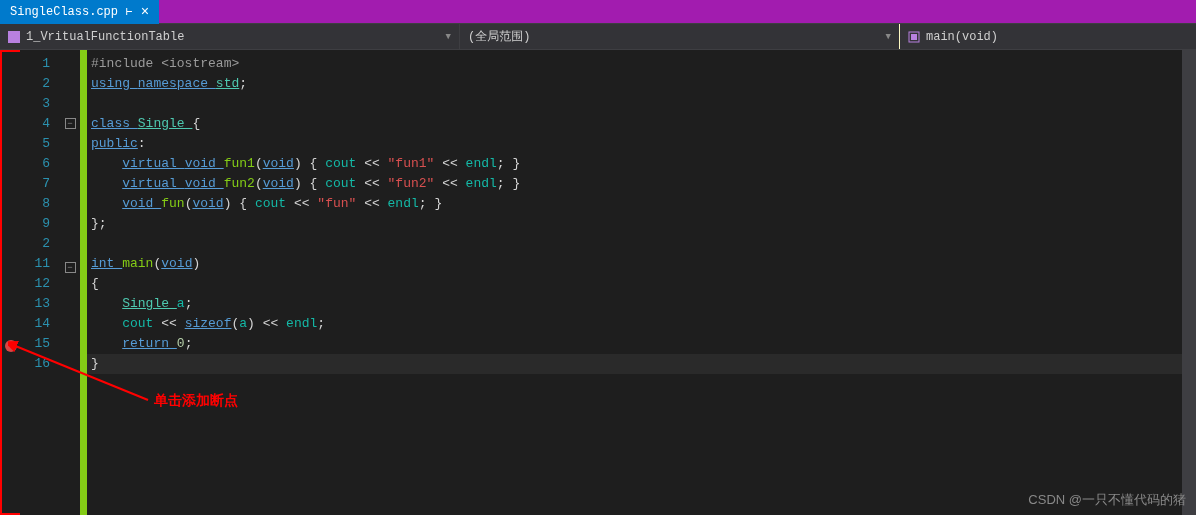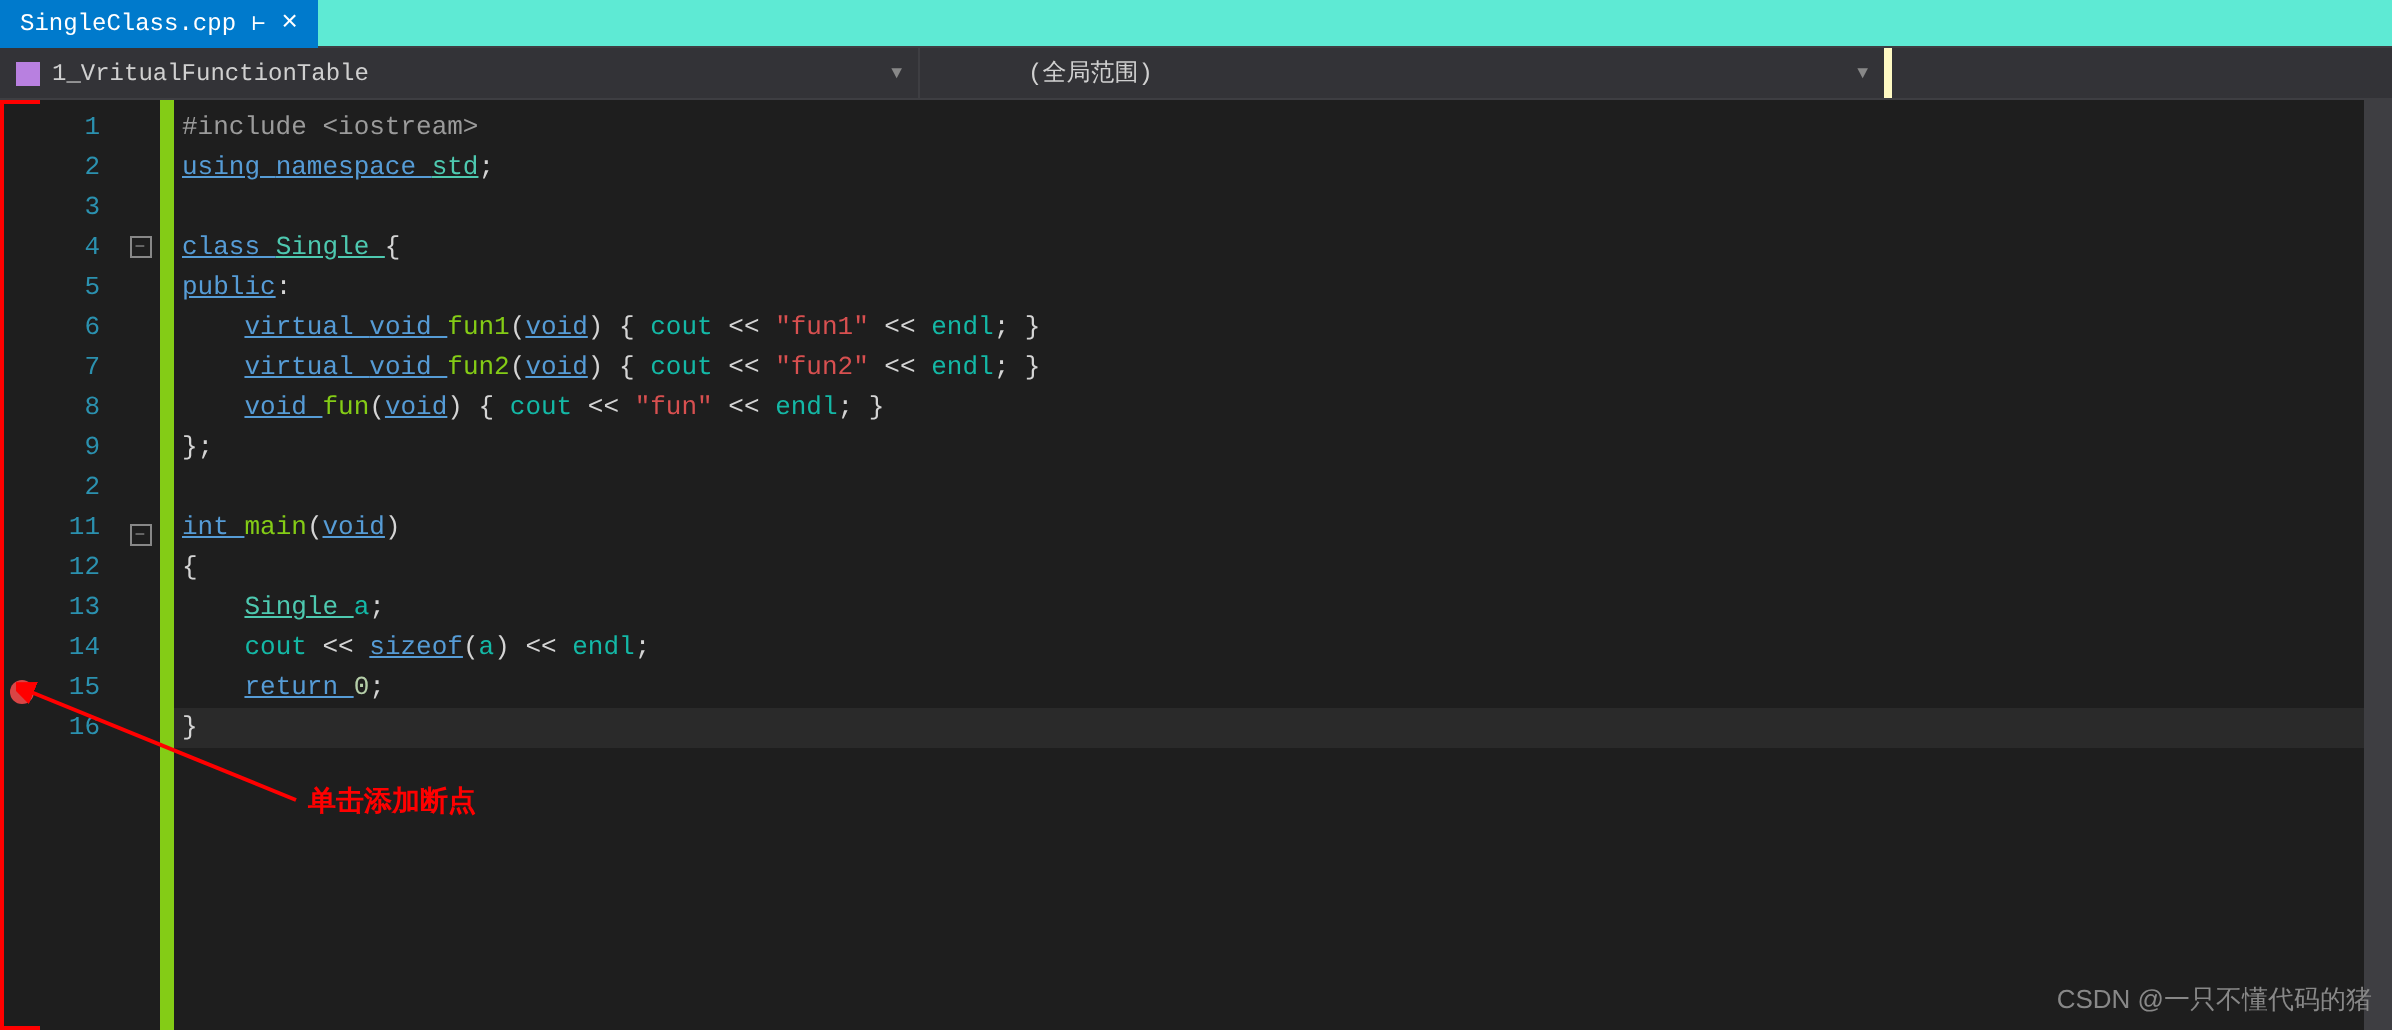--- a/index.html
+++ b/index.html
@@ -7,21 +7,21 @@
       font-family: Consolas, 'Courier New', monospace;
       background: #1e1e1e;
       color: #d4d4d4;
       font-size: 13px;
       width: 1196px;
       height: 515px;
       overflow: hidden;
       position: relative;
     }
     .tab-bar {
-      background: #5eead4;
+      background: #a21caf;
       height: 24px;
       display: flex;
       align-items: center;
       border-bottom: 1px solid #3e3e42;
     }
     .tab {
       background: #007acc;
       color: #fff;
       padding: 3px 10px;
       display: flex;
@@ -31,33 +31,32 @@
       font-size: 12px;
     }
     .tab-pin { color: #fff; font-size: 11px; }
     .tab-close { color: #fff; cursor: pointer; font-size: 14px; }
     .nav-bar {
       background: #333337;
       height: 26px;
       display: flex;
       align-items: center;
       border-bottom: 1px solid #3e3e42;
-      gap: 46px;
     }
     .nav-item {
       display: flex;
       align-items: center;
       padding: 0 8px;
       height: 100%;
       color: #d0d0d0;
       font-size: 12px;
       gap: 6px;
     }
     .nav-left { width: 460px; border-right: 1px solid #3e3e42; }
-    .nav-mid { width: 440px; border-right: 4px solid #fef9c3; }
+    .nav-mid { width: 440px; border-right: 1px solid #fef9c3; }
     .nav-right { flex: 1; }
     .nav-icon-purple {
       width: 12px; height: 12px;
       background: #b880e0; display: inline-block;
     }
     .nav-icon-cube {
       width: 12px; height: 12px;
       display: inline-block;
       color: #b880e0;
     }
@@ -162,20 +161,29 @@
 
 <div class="nav-bar">
   <div class="nav-item nav-left">
     <span class="nav-icon-purple"></span>
     <span>1_VritualFunctionTable</span>
     <span class="dropdown-arrow">▼</span>
   </div>
   <div class="nav-item nav-mid">
     <span>(全局范围)</span>
     <span class="dropdown-arrow">▼</span>
+  </div>
+  <div class="nav-item nav-right">
+    <span class="nav-icon-cube">
+      <svg width="12" height="12" viewBox="0 0 12 12">
+          <rect x="1" y="1" width="10" height="10" fill="none" stroke="#b880e0" stroke-width="1"></rect>
+          <rect x="3" y="3" width="6" height="6" fill="#b880e0"></rect>
+        </svg>
+    </span>
+    <span>main(void)</span>
   </div>
 </div>
 
 <div class="editor-area">
   <div class="gutter-margin" id="gutter">
       <div class="breakpoint-dot" style="top: 288px;"></div>
     </div>
   <div class="line-numbers" id="linenums">
       <div>1</div>
       <div>2</div>

